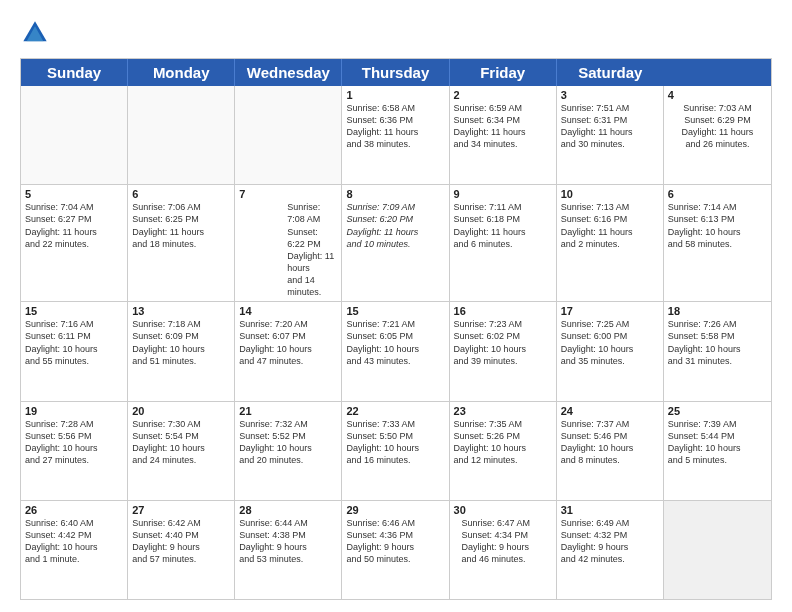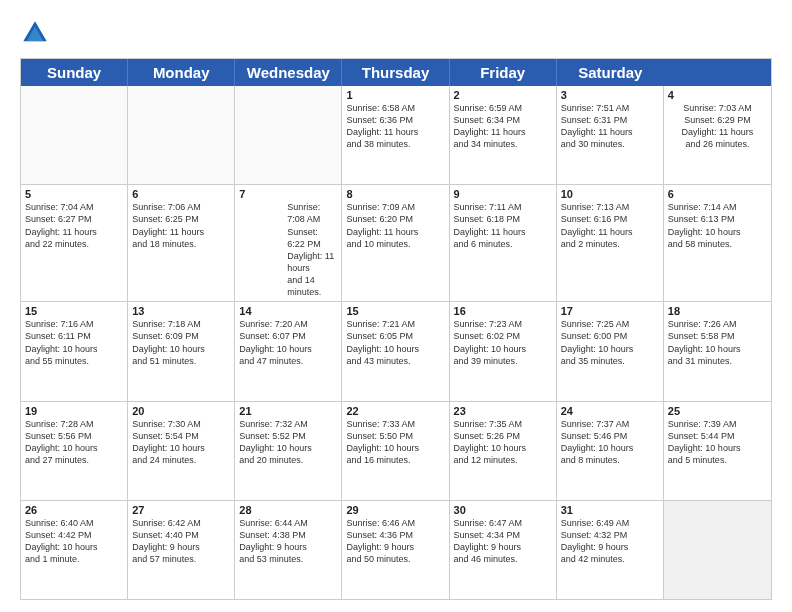--- a/index.html
+++ b/index.html
@@ -191,21 +191,21 @@
           </div>
           <div class="cal-cell">
             <span class="day-num">7</span>
             <div class="cell-text" style="white-space: pre-line; margin-left: 48px;">Sunrise: 7:08 AM
 Sunset: 6:22 PM
 Daylight: 11 hours
 and 14 minutes.</div>
           </div>
           <div class="cal-cell">
             <span class="day-num">8</span>
-            <div class="cell-text" style="white-space: pre-line;">Sunrise: 7:09 AM
+            <div class="cell-text" style="white-space: pre-line; font-style: italic;">Sunrise: 7:09 AM
 Sunset: 6:20 PM
 Daylight: 11 hours
 and 10 minutes.</div>
           </div>
           <div class="cal-cell">
             <span class="day-num">9</span>
             <div class="cell-text" style="white-space: pre-line;">Sunrise: 7:11 AM
 Sunset: 6:18 PM
 Daylight: 11 hours
 and 6 minutes.</div>
@@ -351,21 +351,21 @@
           </div>
           <div class="cal-cell">
             <span class="day-num">29</span>
             <div class="cell-text" style="white-space: pre-line;">Sunrise: 6:46 AM
 Sunset: 4:36 PM
 Daylight: 9 hours
 and 50 minutes.</div>
           </div>
           <div class="cal-cell">
             <span class="day-num">30</span>
-            <div class="cell-text" style="white-space: pre-line;">Sunrise: 6:47 AM
+            <div class="cell-text" style="white-space: pre-line; margin-left: 8px;">Sunrise: 6:47 AM
 Sunset: 4:34 PM
 Daylight: 9 hours
 and 46 minutes.</div>
           </div>
           <div class="cal-cell">
             <span class="day-num">31</span>
             <div class="cell-text" style="white-space: pre-line;">Sunrise: 6:49 AM
 Sunset: 4:32 PM
 Daylight: 9 hours
 and 42 minutes.</div>

